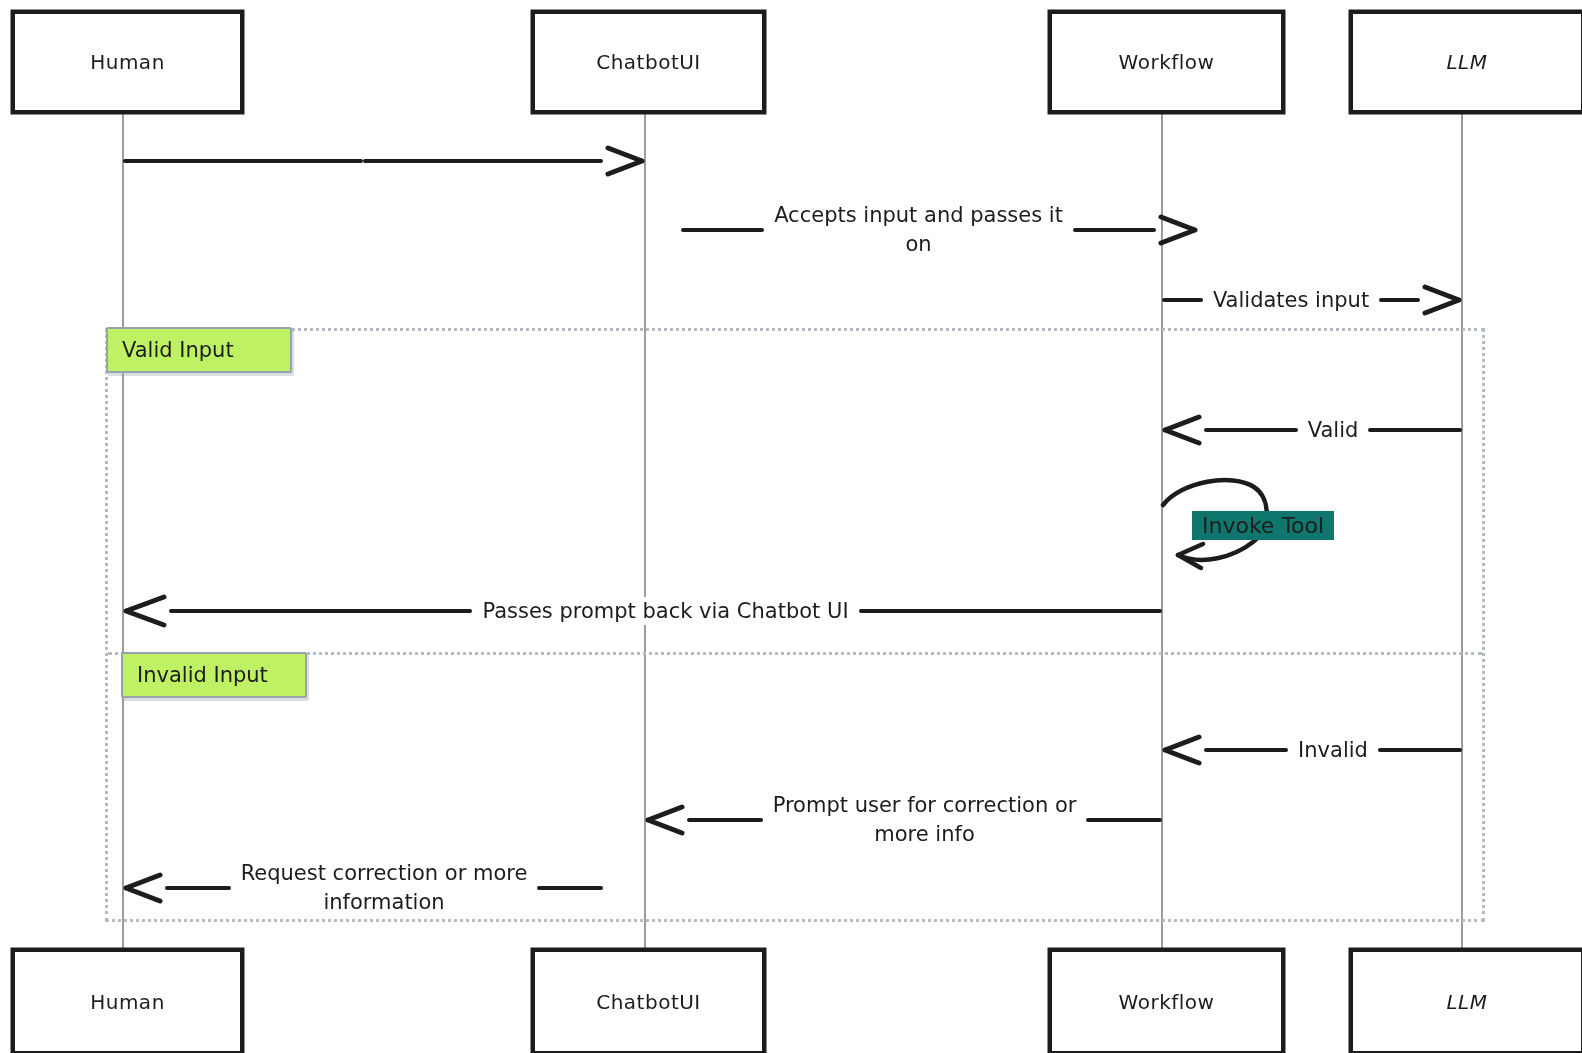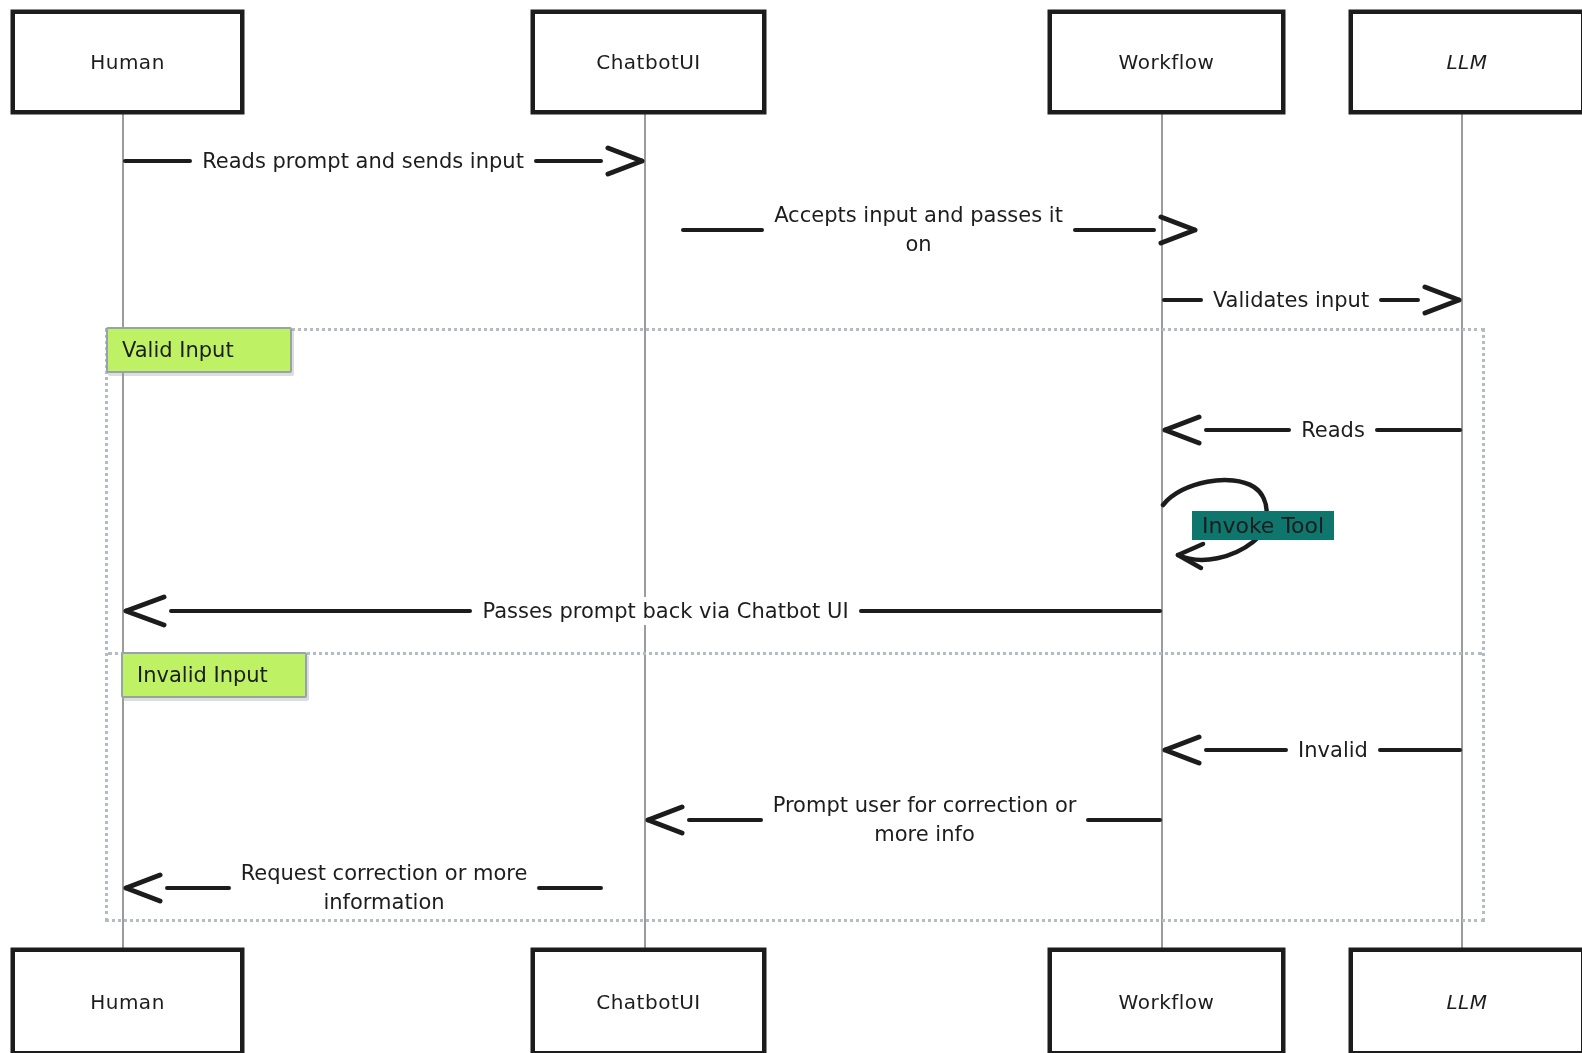--- a/index.html
+++ b/index.html
@@ -68,21 +68,20 @@
   </div>
   <div class="frame-label" style="left:106px; top:327px;">
     <span>Valid Input</span>
   </div>
   <div class="frame-label" style="left:106px; top:652px;margin-left:15px;">
     <span>Invalid Input</span>
   </div>
 
   <div class="msg" style="left:123px; top:119px; width:522px;">
     <div class="seg"></div>
-    <div class="msg-label">Reads prompt and sends input</div>
     <div class="seg"></div>
     <svg class="ah" width="42" height="34" viewBox="0 0 42 34">
       <path class="stroke" d="M5 4 L39 17 M5 30 L39 17"></path>
     </svg>
   </div>
 
   <div class="msg" style="left:645px; top:188px; width:517px;margin-left:36px;">
     <div class="seg"></div>
     <div class="msg-label">Accepts input and passes it
 on</div>
@@ -99,21 +98,21 @@
     <svg class="ah" width="42" height="34" viewBox="0 0 42 34">
       <path class="stroke" d="M5 4 L39 17 M5 30 L39 17"></path>
     </svg>
   </div>
 
   <div class="msg" style="left:1162px; top:388px; width:300px;">
     <svg class="ah" width="42" height="34" viewBox="0 0 42 34">
       <path class="stroke" d="M37 4 L3 17 M37 30 L3 17"></path>
     </svg>
     <div class="seg"></div>
-    <div class="msg-label">Reads</div>
+    <div class="msg-label">Valid</div>
     <div class="seg"></div>
   </div>
 
   <svg style="position:absolute; left:1160px; top:475px; z-index:3;" width="122" height="106" viewBox="0 0 122 106">
     <path class="stroke-thin" d="M3 30 C22 6 72 -2 94 12 C112 24 110 54 93 67 C74 82 42 91 18 80"></path>
     <path class="stroke-thin" d="M18 80 L43 69 M18 80 L41 93"></path>
   </svg>
   <div class="loop-label">Invoke Tool</div>
 
   <div class="msg" style="left:123px; top:569px; width:1039px;">

